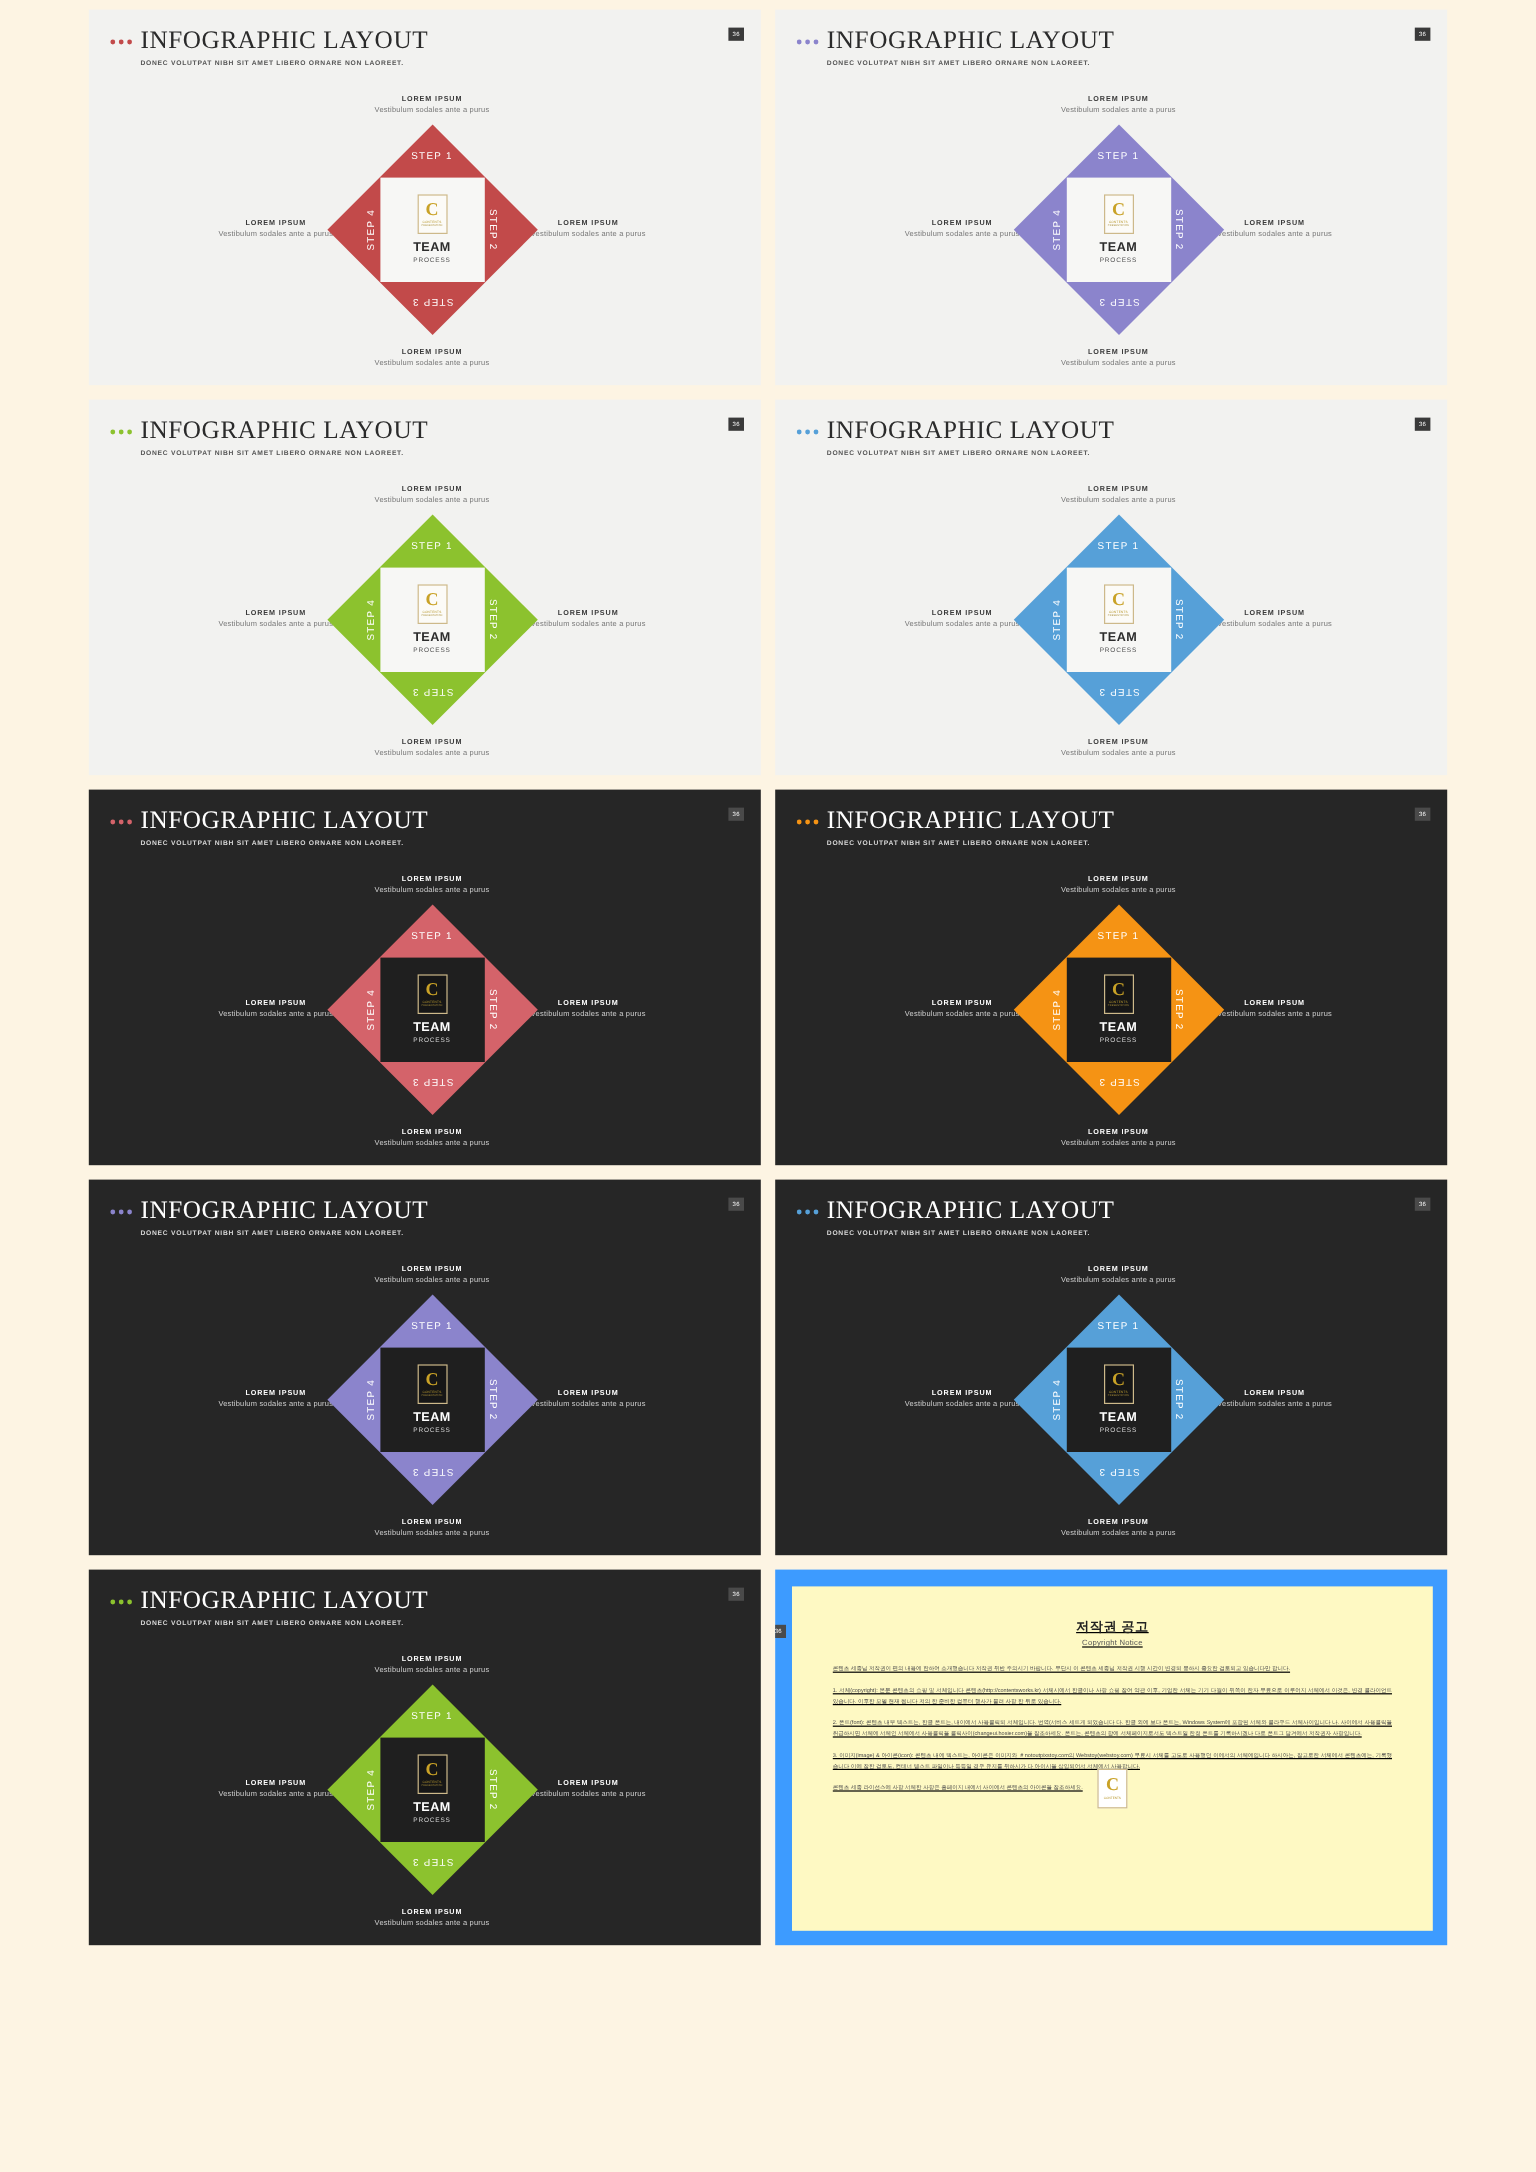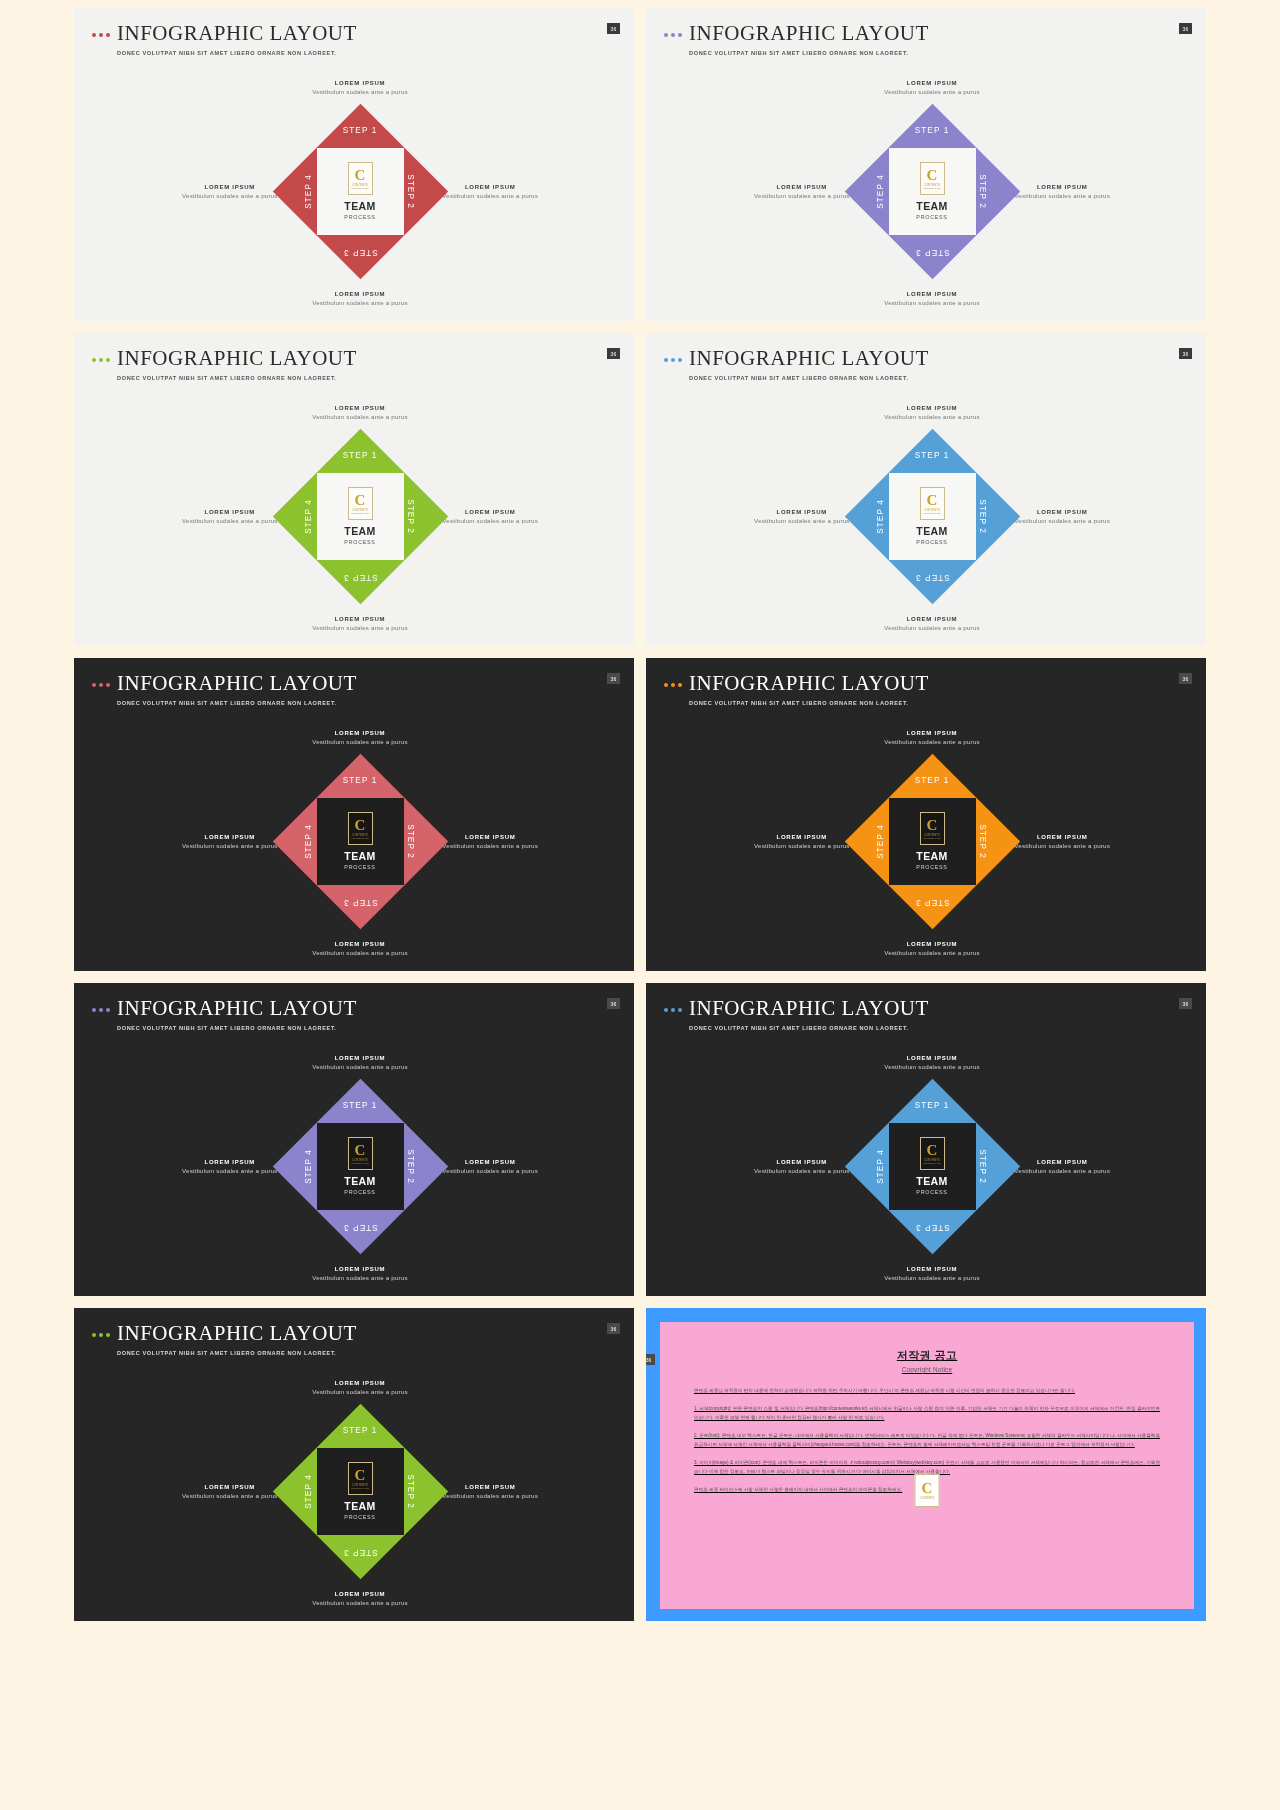--- a/index.html
+++ b/index.html
@@ -136,21 +136,21 @@
   .dark  .co .cd { color:#cfcfcf; }
   .co-top    { left:50%; transform:translateX(-50%); top:14px; }
   .co-bottom { left:50%; transform:translateX(-50%); bottom:10px; }
   .co-left   { left:96px;  top:50%; transform:translateY(-50%); }
   .co-right  { right:96px; top:50%; transform:translateY(-50%); }
 
   
   .slide.copy { background:#3d9bff; padding:14px 12px 12px 14px; }
   .paper {
     width:100%; height:100%;
-    background:#f9a8d4;
+    background:#fef9c3;
     padding:26px 34px;
     position:relative;
     overflow:hidden;
   }
   .cp-title { text-align:center; font-size:11px; font-weight:bold; color:#222; letter-spacing:.4px; }
   .cp-sub   { text-align:center; font-size:6.4px; color:#555; margin-top:3px; letter-spacing:.2px; }
   .cp-body  { margin-top:14px; }
   .cp-p { font-size:4.6px; line-height:1.95; color:#4a4a4a; margin-bottom:9px; text-align:justify; }
   .cp-logo {
     position:absolute; left:50%; top:152px;

